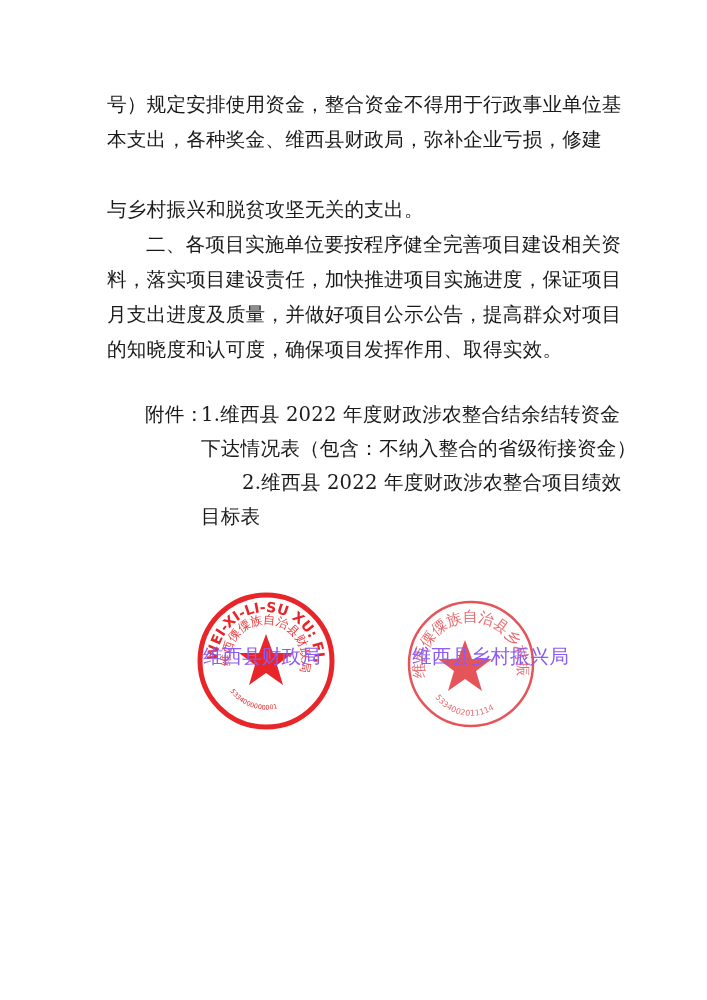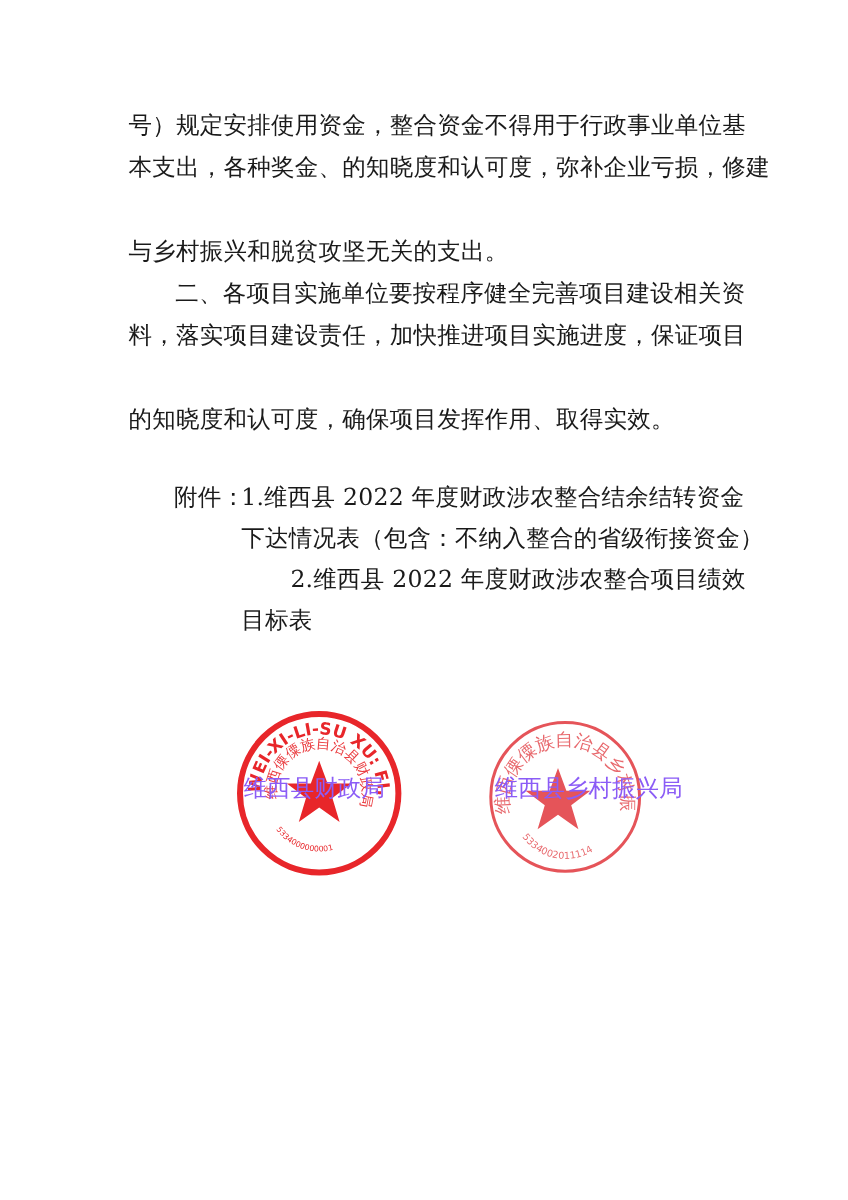--- a/index.html
+++ b/index.html
@@ -66,25 +66,26 @@
       color: #8b5cf6;
       z-index: 5;
     }
   </style>
 </head>
 <body>
 
 <div class="page">
 
   <div class="line para-line-full" style="top:93px;">号）规定安排使用资金，整合资金不得用于行政事业单位基</div>
-  <div class="line para-line-full" style="top:128px;">本支出，各种奖金、的知晓度和认可度，弥补企业亏损，修建</div>
+  <div class="line para-line-full" style="top:128px;">本支出，各种奖金、维西县财政局，弥补企业亏损，修建</div>
   <div class="line para-line-last" style="top:198px;">与乡村振兴和脱贫攻坚无关的支出。</div>
 
   <div class="line para-line-full" style="top:268px;">料，落实项目建设责任，加快推进项目实施进度，保证项目</div>
   <div class="line para-line-indent" style="top:233px;">二、各项目实施单位要按程序健全完善项目建设相关资</div>
+  <div class="line para-line-full" style="top:303px;">月支出进度及质量，并做好项目公示公告，提高群众对项目</div>
   <div class="line para-line-last" style="top:338px;">的知晓度和认可度，确保项目发挥作用、取得实效。</div>
 
   <div class="line attach-label" style="top:403px;">附件：</div>
   <div class="line attach-item" style="top:403px;">1.维西县 2022 年度财政涉农整合结余结转资金</div>
   <div class="line attach-item" style="top:437px;">下达情况表（包含：不纳入整合的省级衔接资金）</div>
   <div class="line attach-item" style="top:471px;margin-left:41px;">2.维西县 2022 年度财政涉农整合项目绩效</div>
   <div class="line attach-item" style="top:505px;">目标表</div>
 
   <div class="seal" style="left:195px; top:590px; width:142px; height:142px;">
     <svg viewBox="0 0 142 142">

